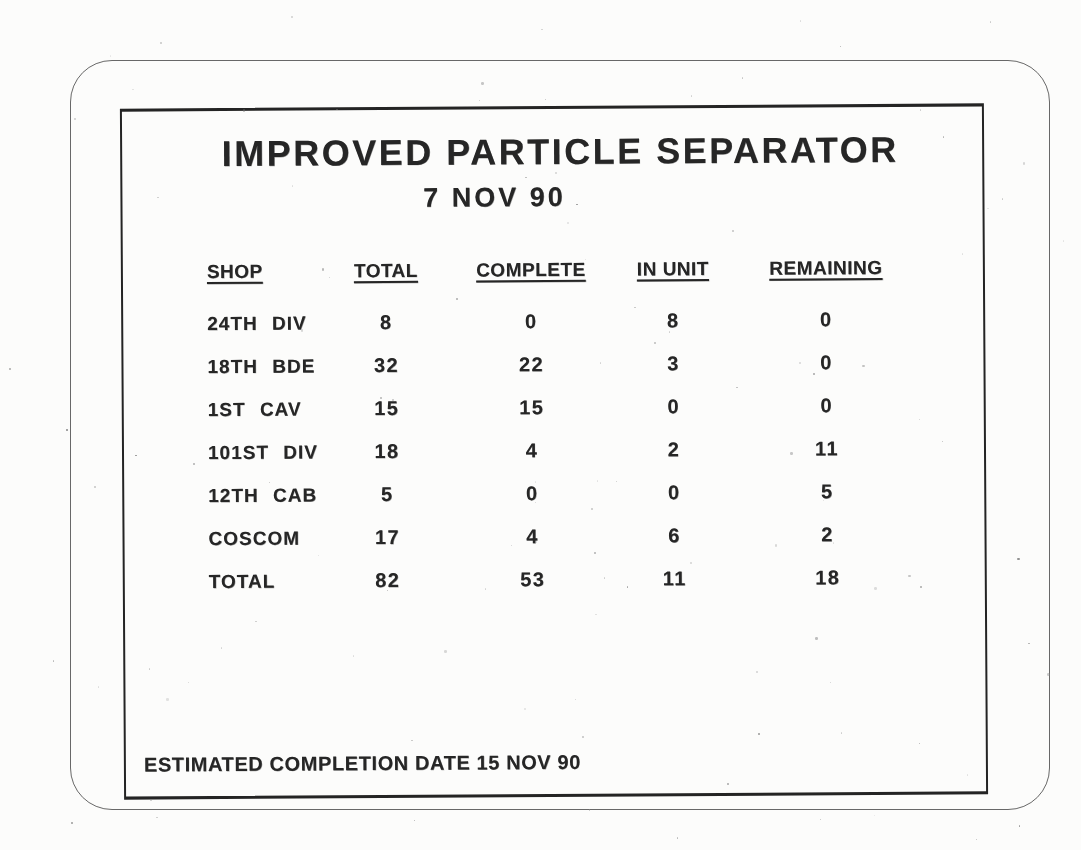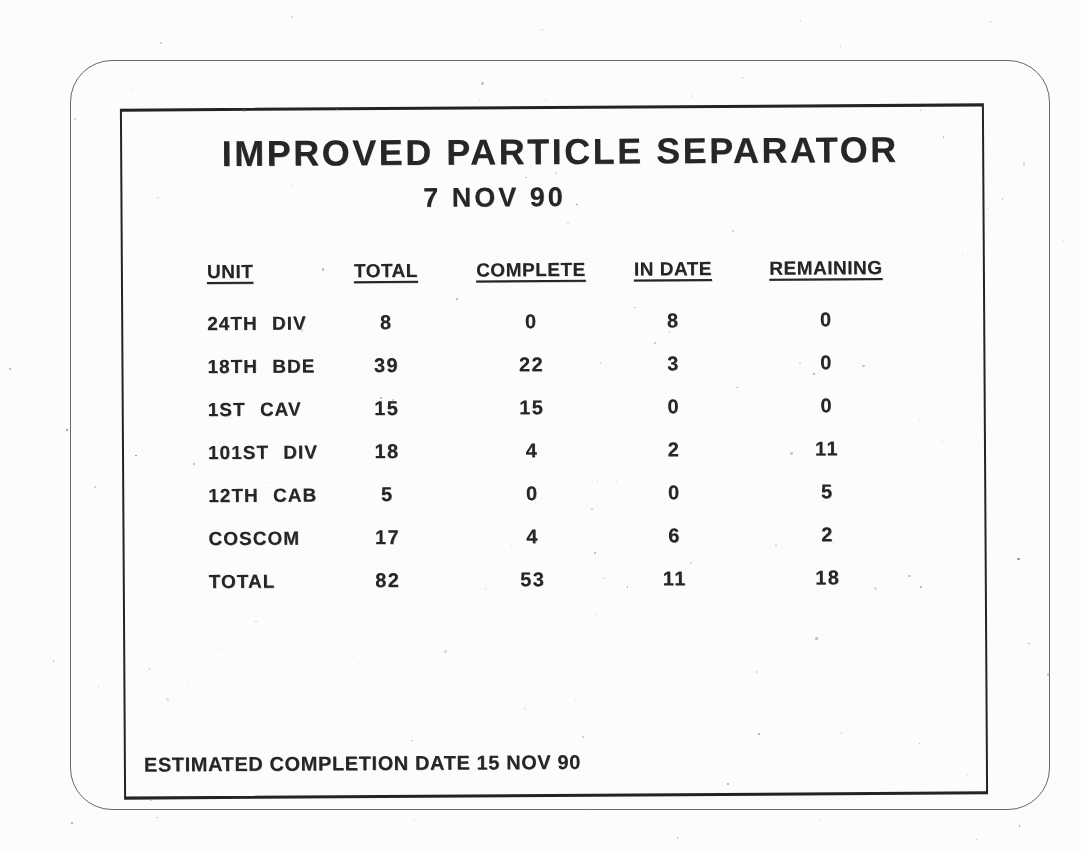--- a/index.html
+++ b/index.html
@@ -59,38 +59,38 @@
 <div class="outer-frame"></div>
 
 <div class="inner-frame">
 
   <div class="slide-title ink">IMPROVED PARTICLE SEPARATOR</div>
   <div class="slide-date ink">7 NOV 90</div>
 
   <div class="status-table">
 
     <div class="trow header-row">
-      <div class="unit ink">UNIT</div>
+      <div class="unit ink">SHOP</div>
       <div class="cell ink">TOTAL</div>
       <div class="cell ink">COMPLETE</div>
-      <div class="cell ink">IN DATE</div>
+      <div class="cell ink">IN UNIT</div>
       <div class="cell ink">REMAINING</div>
     </div>
 
     <div class="trow">
       <div class="unit ink">24TH DIV</div>
       <div class="cell ink">8</div>
       <div class="cell ink">0</div>
       <div class="cell ink">8</div>
       <div class="cell ink">0</div>
     </div>
 
     <div class="trow">
       <div class="unit ink">18TH BDE</div>
-      <div class="cell ink">39</div>
+      <div class="cell ink">32</div>
       <div class="cell ink">22</div>
       <div class="cell ink">3</div>
       <div class="cell ink">0</div>
     </div>
 
     <div class="trow">
       <div class="unit ink">1ST CAV</div>
       <div class="cell ink">15</div>
       <div class="cell ink">15</div>
       <div class="cell ink">0</div>

